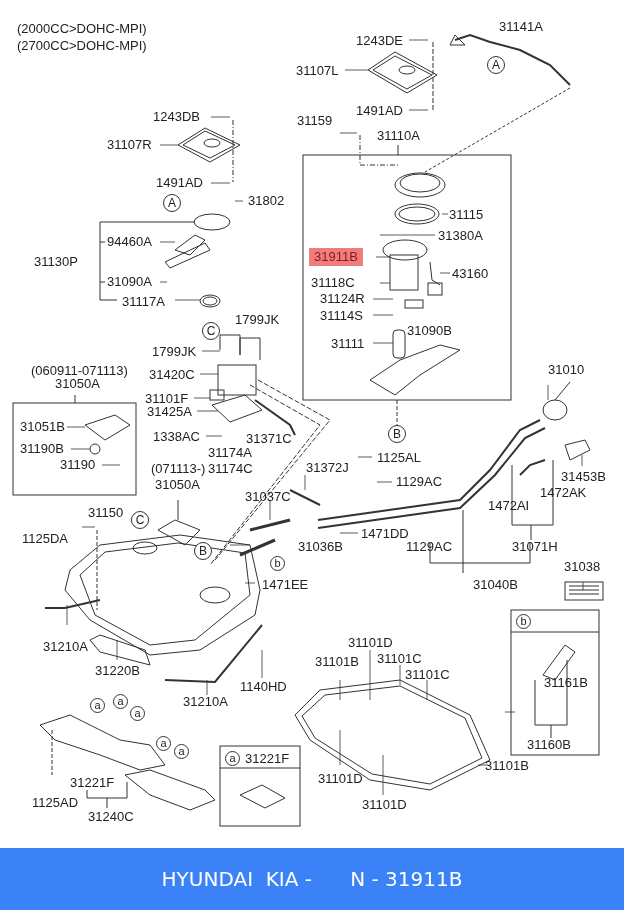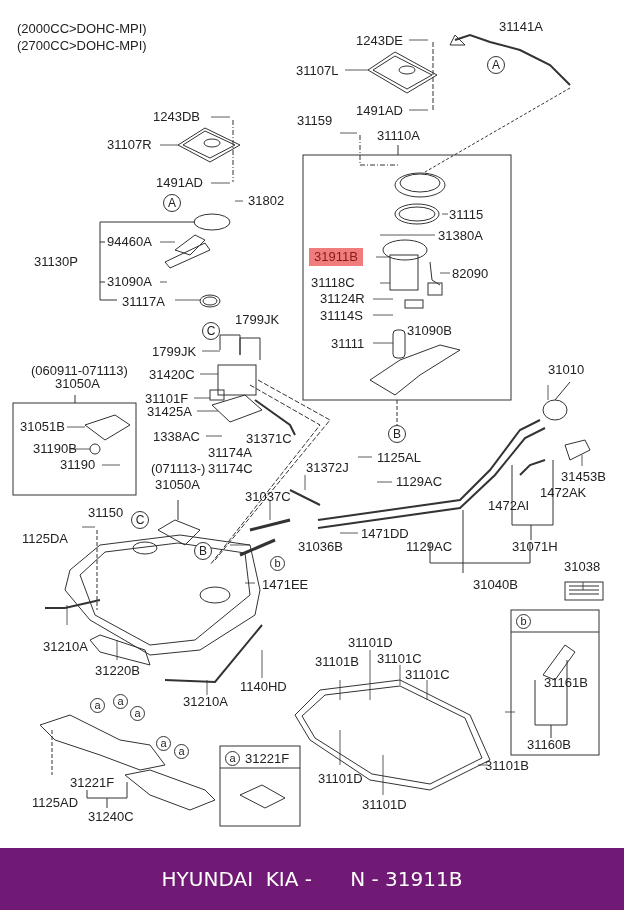--- a/index.html
+++ b/index.html
@@ -1,20 +1,20 @@
 <!DOCTYPE html>
 <html><head>
 <meta charset="utf-8">
 <style>
   html, body { margin:0; padding:0; background:#ffffff; }
   body { width:624px; height:910px; position:relative; overflow:hidden; font-family:"Liberation Sans", sans-serif; }
   #diagram { position:absolute; left:0; top:0; width:624px; height:848px; }
   .lbl { position:absolute; font-family:"Liberation Sans", sans-serif; font-size:13px; color:#222; white-space:nowrap; line-height:14px; }
   .hl { background:#f07c7c; color:#8a1a1a; padding:2px 5px; }
-  .footer { position:absolute; left:0; top:848px; width:624px; height:62px; background:#701a75; color:#ffffff;
+  .footer { position:absolute; left:0; top:848px; width:624px; height:62px; background:#3b82f6; color:#ffffff;
             font-family:"DejaVu Sans", sans-serif; font-size:20px; display:flex; align-items:center; justify-content:center; letter-spacing:0px; }
   .footer span { white-space:pre; }
   .callout { position:absolute; width:16px; height:16px; border:1px solid #333; border-radius:50%; font-size:12px; text-align:center; line-height:16px; color:#222; background:#fff; font-family:"Liberation Sans", sans-serif; }
   .callout.small { width:13px; height:13px; line-height:12px; font-size:11px; }
 </style>
 </head>
 <body>
 
 <div id="diagram">
   <svg width="624" height="848" viewBox="0 0 624 848" style="position:absolute;left:0;top:0" fill="none" stroke="#333" stroke-width="1">
@@ -194,21 +194,21 @@
   <div class="lbl" style="left:356px;top:34px">1243DE</div>
   <div class="lbl" style="left:296px;top:64px">31107L</div>
   <div class="lbl" style="left:356px;top:104px">1491AD</div>
   <div class="lbl" style="left:499px;top:20px">31141A</div>
   <div class="callout" style="left:487px;top:56px">A</div>
   <div class="lbl" style="left:297px;top:114px">31159</div>
   <div class="lbl" style="left:377px;top:129px">31110A</div>
   <div class="lbl" style="left:449px;top:208px">31115</div>
   <div class="lbl" style="left:438px;top:229px">31380A</div>
   <div class="lbl hl" style="left:309px;top:248px">31911B</div>
-  <div class="lbl" style="left:452px;top:267px">82090</div>
+  <div class="lbl" style="left:452px;top:267px">43160</div>
   <div class="lbl" style="left:311px;top:276px">31118C</div>
   <div class="lbl" style="left:320px;top:292px">31124R</div>
   <div class="lbl" style="left:320px;top:309px">31114S</div>
   <div class="lbl" style="left:407px;top:324px">31090B</div>
   <div class="lbl" style="left:331px;top:337px">31111</div>
   <div class="callout" style="left:388px;top:425px">B</div>
 
   <div class="lbl" style="left:153px;top:110px">1243DB</div>
   <div class="lbl" style="left:107px;top:138px">31107R</div>
   <div class="lbl" style="left:156px;top:176px">1491AD</div>
@@ -223,21 +223,21 @@
   <div class="lbl" style="left:152px;top:345px">1799JK</div>
   <div class="lbl" style="left:149px;top:368px">31420C</div>
   <div class="lbl" style="left:145px;top:392px">31101F</div>
   <div class="lbl" style="left:147px;top:405px">31425A</div>
   <div class="lbl" style="left:153px;top:430px">1338AC</div>
   <div class="lbl" style="left:246px;top:432px">31371C</div>
 
   <div class="lbl" style="left:31px;top:364px">(060911-071113)</div>
   <div class="lbl" style="left:55px;top:377px">31050A</div>
   <div class="lbl" style="left:20px;top:420px">31051B</div>
-  <div class="lbl" style="left:33px;top:442px">31190B</div>
+  <div class="lbl" style="left:20px;top:442px">31190B</div>
   <div class="lbl" style="left:60px;top:458px">31190</div>
 
   <div class="lbl" style="left:208px;top:446px">31174A</div>
   <div class="lbl" style="left:151px;top:462px">(071113-)</div>
   <div class="lbl" style="left:208px;top:462px">31174C</div>
   <div class="lbl" style="left:155px;top:478px">31050A</div>
   <div class="lbl" style="left:306px;top:461px">31372J</div>
   <div class="lbl" style="left:377px;top:451px">1125AL</div>
   <div class="lbl" style="left:396px;top:475px">1129AC</div>
   <div class="lbl" style="left:245px;top:490px">31037C</div>

